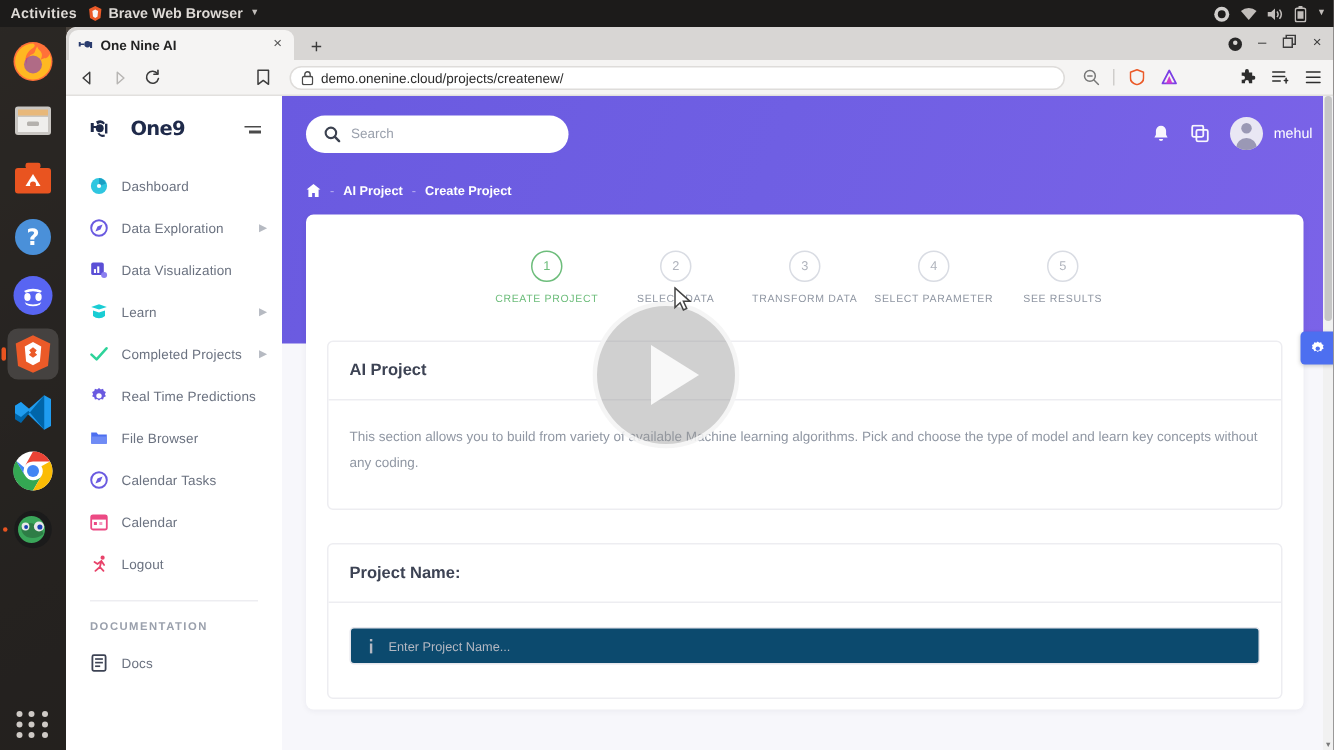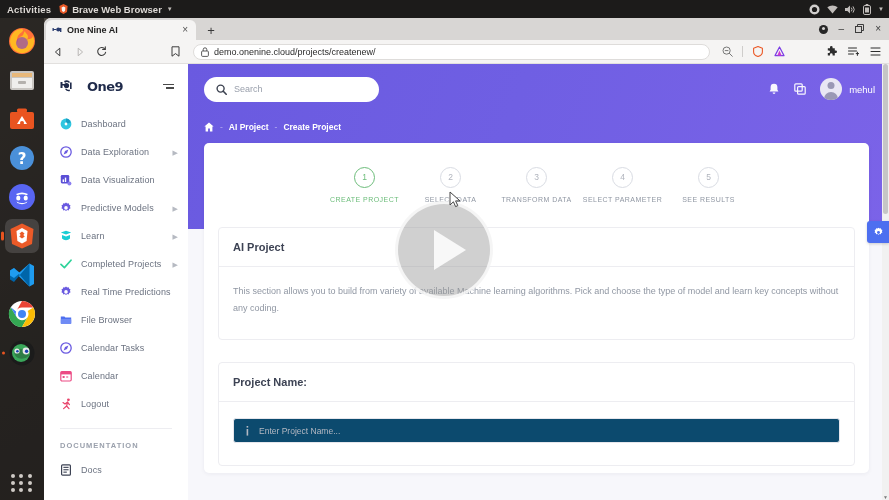--- a/index.html
+++ b/index.html
@@ -616,28 +616,20 @@
         <div class="sb-item">
           <svg class="sb-ico" viewBox="0 0 12 12">
             <rect x="0.8" y="1" width="8.4" height="8.4" rx="1.3" fill="#5b4fd6"></rect>
             <rect x="2.6" y="5.4" width="1.4" height="2.6" fill="#fff"></rect>
             <rect x="4.8" y="3.6" width="1.4" height="4.4" fill="#fff"></rect>
             <circle cx="9.4" cy="9.4" r="2" fill="#8b7ff0"></circle>
           </svg>
           <span class="sb-label">Data Visualization</span>
         </div>
 
-        <div class="sb-item">
-          <svg class="sb-ico" viewBox="0 0 12 12">
-            <path d="M6 0.6 l1.2 1 1.5-.4 .5 1.5 1.4 .7-.7 1.4.7 1.4-1.4.7-.5 1.5-1.5-.4-1.2 1-1.2-1-1.5.4-.5-1.5-1.4-.7.7-1.4-.7-1.4 1.4-.7.5-1.5 1.5.4z" fill="#6a5ae0"></path>
-            <circle cx="6" cy="5.9" r="1.8" fill="#fff"></circle>
-          </svg>
-          <span class="sb-label">Predictive Models</span>
-          <span class="sb-arrow">▶</span>
-        </div>
 
         <div class="sb-item">
           <svg class="sb-ico" viewBox="0 0 12 12">
             <path d="M0.8 2.6 L6 0.8 L11.2 2.6 L6 4.4 Z" fill="#19cdd4"></path>
             <path d="M2 5 v3.6 a6 6 0 0 0 8 0 V5 L6 6.4 Z" fill="#19cdd4"></path>
           </svg>
           <span class="sb-label">Learn</span>
           <span class="sb-arrow">▶</span>
         </div>
 

